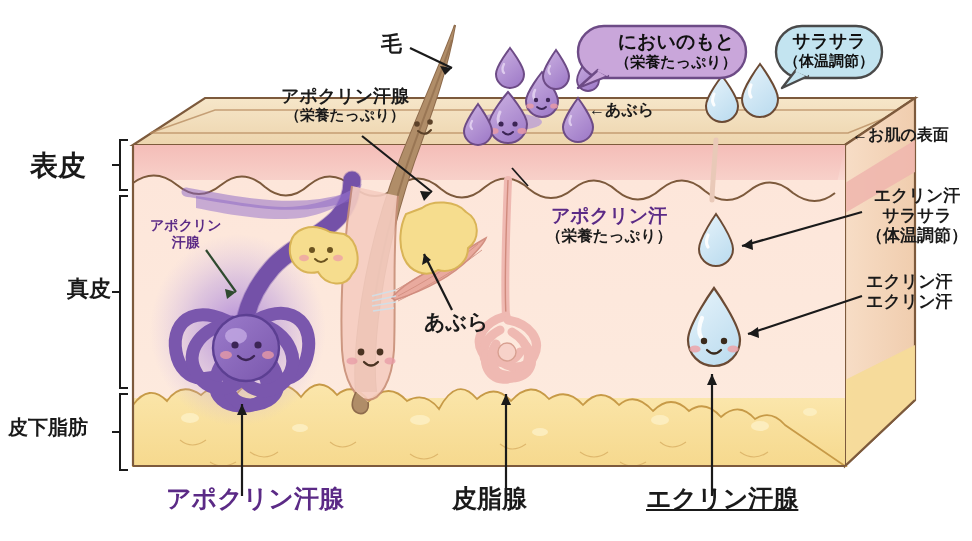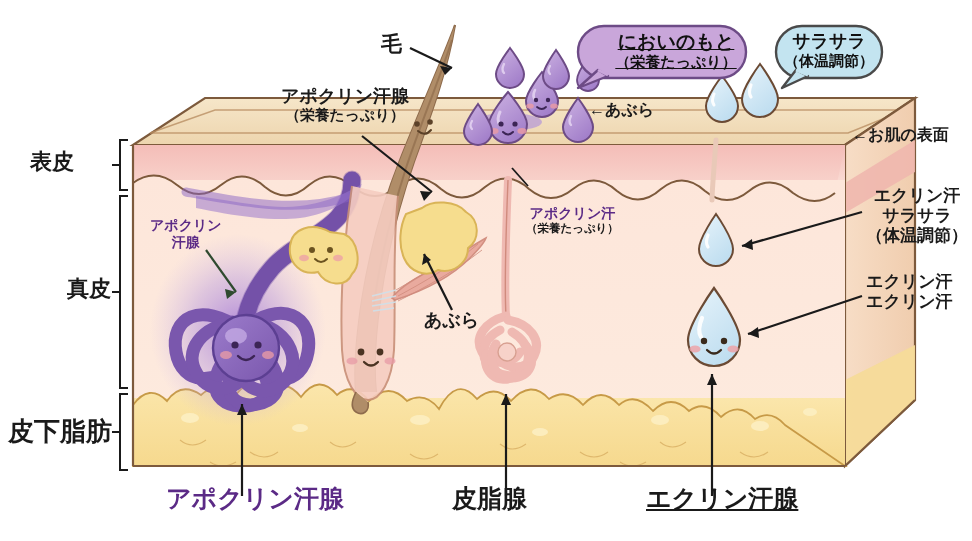--- a/index.html
+++ b/index.html
@@ -326,59 +326,59 @@
       <path d="M598,70 L608,75" stroke="#c9a6da" stroke-width="3"></path>
     </g>
     <g>
       <rect x="776" y="26" width="106" height="52" rx="26" ry="26" fill="#c3e4f0" stroke="#4a4a4a" stroke-width="2.4"></rect>
       <path d="M796,70 L782,88 L808,76 Z" fill="#c3e4f0" stroke="#4a4a4a" stroke-width="2.4" stroke-linejoin="round"></path>
       <path d="M796,70 L808,75" stroke="#c3e4f0" stroke-width="3"></path>
     </g>
   </g>
 </svg>
 
-<div class="lbl" style="left:30px;top:149px;font-size:22px;text-align:right;">表皮</div>
+<div class="lbl" style="left:30px;top:149px;font-size:28px;text-align:right;">表皮</div>
 <div class="lbl" style="left:30px;top:276px;font-size:22px;margin-left:37px;">真皮</div>
-<div class="lbl" style="left:8px;top:416px;font-size:26px;">皮下脂肪</div>
+<div class="lbl" style="left:8px;top:416px;font-size:20px;">皮下脂肪</div>
 
 <div class="lbl" style="left:381px;top:32px;font-size:21px;">毛</div>
 
 <div class="lbl c" style="left:281px;top:86px;font-size:18px;">
   <span>アポクリン汗腺</span>
   <span class="sub">（栄養たっぷり）</span>
 </div>
 
 <div class="lbl c purple" style="left:150px;top:217px;font-size:14px;">
   <span>アポクリン</span>
   <span style="display:block;">汗腺</span>
 </div>
 
-<div class="lbl c purple" style="left:526px;top:205px;font-size:14px;">
+<div class="lbl c purple" style="left:546px;top:205px;font-size:19px;">
   <span>アポクリン汗</span>
   <span class="sub" style="color:#1a1a1a;">（栄養たっぷり）</span>
 </div>
 
-<div class="lbl" style="left:424px;top:310px;font-size:18px;">あぶら</div>
+<div class="lbl" style="left:424px;top:310px;font-size:21px;">あぶら</div>
 
 <div class="lbl" style="left:589px;top:101px;font-size:16px;">←あぶら</div>
 
 <div class="lbl" style="left:852px;top:126px;font-size:16px;">←お肌の表面</div>
 
 <div class="lbl c" style="left:866px;top:186px;font-size:17px;">
   <span>エクリン汗</span>
   <span style="display:block;">サラサラ</span>
   <span style="display:block;">（体温調節）</span>
 </div>
 
 <div class="lbl c" style="left:866px;top:272px;font-size:17px;">
   <span>エクリン汗</span>
   <span style="display:block;">エクリン汗</span>
 </div>
 
-<div class="bubbletxt" style="left:578px;top:31px;width:196px;font-size:19px;text-decoration:underline;">
+<div class="bubbletxt" style="left:578px;top:31px;width:196px;font-size:19px;">
   <span>においのもと</span>
   <span class="sub" style="font-size:15px;">（栄養たっぷり）</span>
 </div>
 <div class="bubbletxt" style="left:776px;top:31px;width:106px;font-size:18px;">
   <span>サラサラ</span>
   <span class="sub" style="font-size:15px;">（体温調節）</span>
 </div>
 
 <div class="lbl purple" style="left:166px;top:484px;font-size:25px;">アポクリン汗腺</div>
 <div class="lbl" style="left:452px;top:484px;font-size:25px;">皮脂腺</div>

